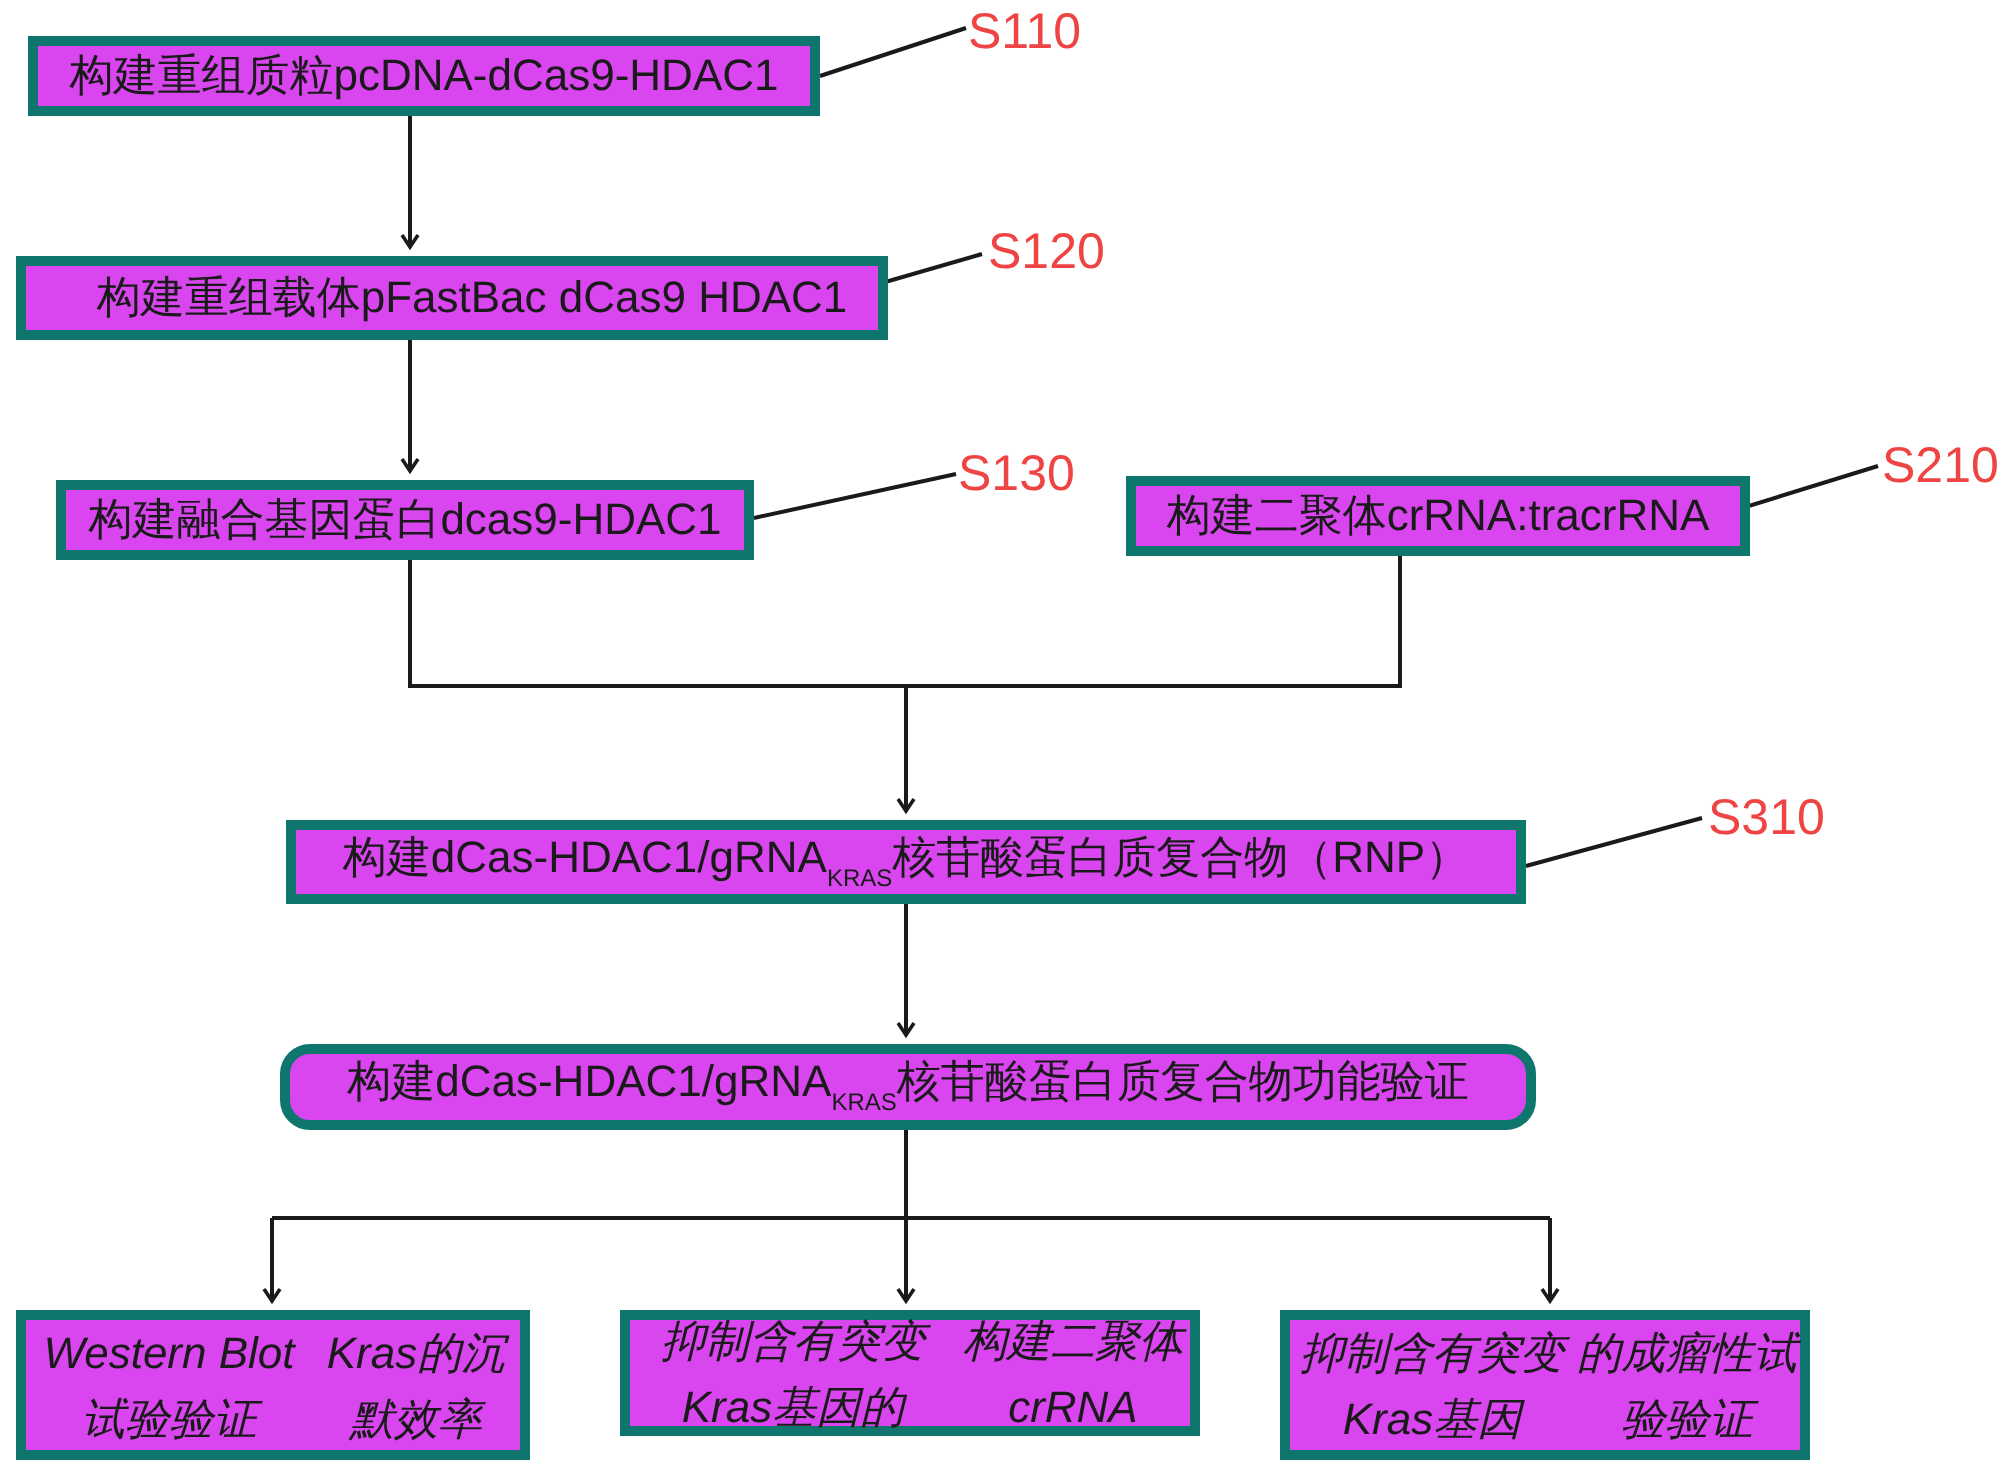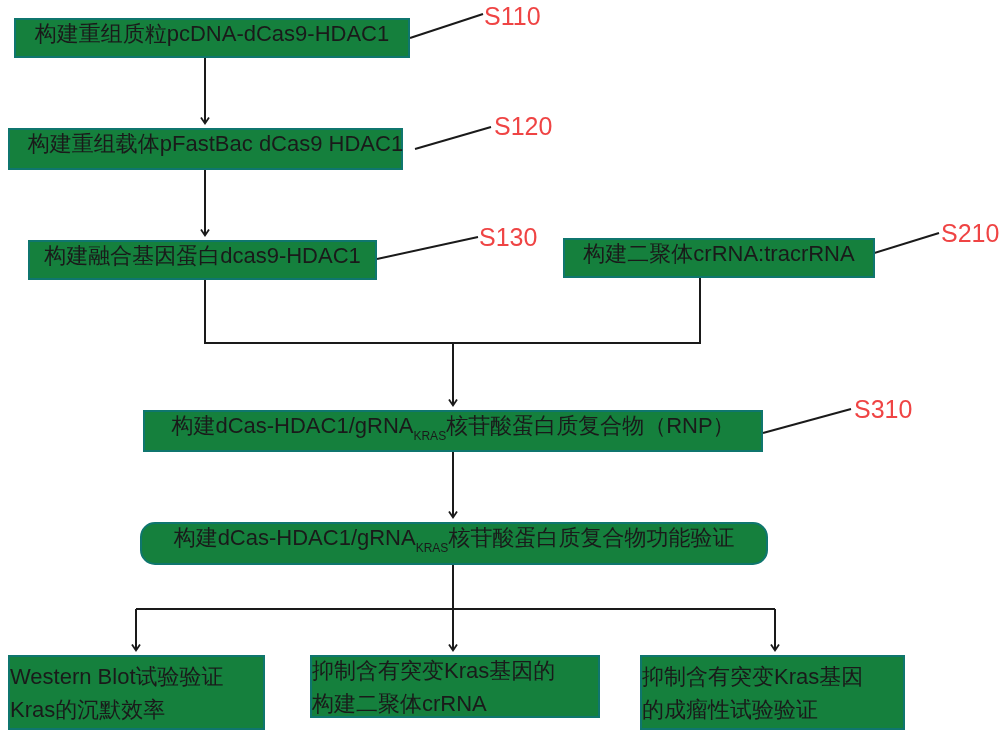--- a/index.html
+++ b/index.html
@@ -8,45 +8,45 @@
     width:1000px;height:737px;
     background:#ffffff;
     font-family:"Liberation Sans","DejaVu Sans",sans-serif;
     color:#1a1a1a;
     overflow:hidden;
   }
   #connectors{position:absolute;left:0;top:0;width:1000px;height:737px;}
   .flow-box{
     position:absolute;
     box-sizing:border-box;
-    border:2px solid #0f766e;
-    background:#15803d;
+    border:5px solid #0f766e;
+    background:#d946ef;
     display:flex;
-    align-items:flex-start;
+    align-items:center;
     justify-content:center;
     text-align:center;
     font-size:22px;
     line-height:1.28;
     color:#1a1a1a;
     white-space:nowrap;
   }
   .flow-box .sub{
     font-size:12px;
     vertical-align:-7px;
     letter-spacing:0;
   }
-  .two-line{white-space:normal;flex-direction:column;line-height:1.5;}
+  .two-line{white-space:normal;flex-direction:row;line-height:1.5;font-style:italic;}
   .step-label{
     position:absolute;
     font-size:25px;
     color:#ef4444;
   }
   
   #box-s110{left:14px; top:18px;  width:396px; height:40px;}
-  #box-s120{left:8px;  top:128px; width:395px; height:42px;padding-left:20px;}
+  #box-s120{left:8px;  top:128px; width:436px; height:42px;padding-left:20px;}
   #box-s130{left:28px; top:240px; width:349px; height:40px;}
   #box-s210{left:543px;top:238px; width:312px; height:40px;margin-left:20px;}
   #box-s310{left:143px;top:410px; width:620px; height:42px;}
   #box-func{left:140px;top:522px; width:628px; height:43px;border-radius:15px;}
   #box-western{left:8px;  top:655px; width:257px; height:75px;}
   #box-prolif {left:310px;top:655px; width:290px; height:63px;}
   #box-tumor  {left:640px;top:655px; width:265px; height:75px;}
   #label-s110{left:484px;top:2px;}
   #label-s120{left:494px;top:112px;}
   #label-s130{left:479px;top:223px;}

